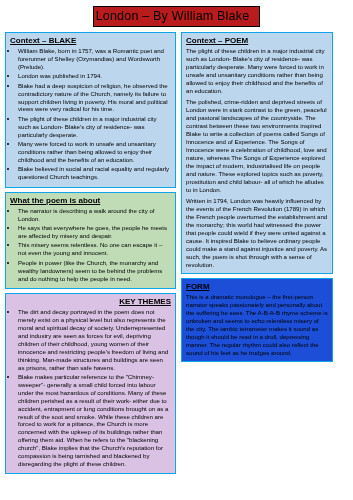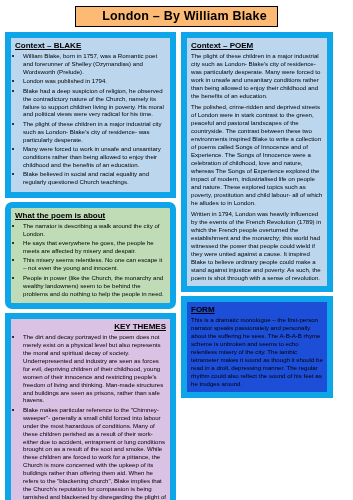--- a/index.html
+++ b/index.html
@@ -14,37 +14,37 @@
     width:353px;height:500px;
     box-sizing:border-box;
     padding:4px 5px 4px 5px;
   }
   .title-wrap{
     display:flex;justify-content:center;
     margin:2px 0 5px 0;
   }
   .title{
     border:1px solid #000;
-    background:#fdba74;
-    font-weight:bold;
+    background:#b91c1c;
+    font-weight:normal;
     font-size:12.5px;
-    padding:2px 10px 3px 26px;
+    padding:2px 10px 3px 2px;
     letter-spacing:0.2px;
     white-space:nowrap;
   }
   .cols{
     display:flex;
     gap:5px;
     align-items:flex-start;
   }
   .col-left{width:171px;}
   .col-right{width:152px;}
 
   .box{
-    border:6px solid #0ea5e9;
+    border:1px solid #0ea5e9;
     box-sizing:border-box;
     padding:3px 4px 4px 4px;
     margin-bottom:4px;
   }
   .box h3{
     margin:0 0 2px 0;
     font-size:8.2px;
     font-weight:bold;
     text-decoration:underline;
   }
@@ -61,21 +61,21 @@
   }
   ul.bul li{
     font-size:6.1px;
     line-height:1.3;
     margin:0 0 1.5px 0;
   }
 
   
   .ctx-blake{background:#bcd6ee;}
   .ctx-poem{background:#bcd6ee;}
-  .about{background:#bfdcb6;border-radius:7px;}
+  .about{background:#bfdcb6;}
   .themes{background:#d9c2e4;}
   .form{background:#1d4ed8;}
 
   .ctx-blake h3, .ctx-poem h3{font-size:8px;}
   .about h3{font-size:8px;}
   .themes h3{font-size:8px;text-align:right;}
   .form h3{font-size:8px;}
 
   .tight p + p{margin-top:2.5px;}
 </style>

